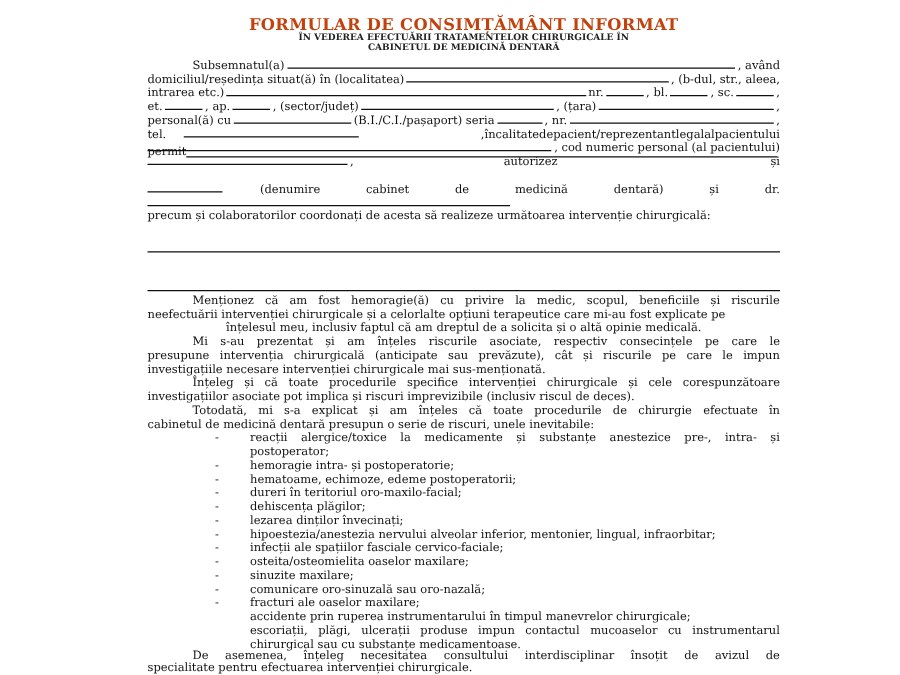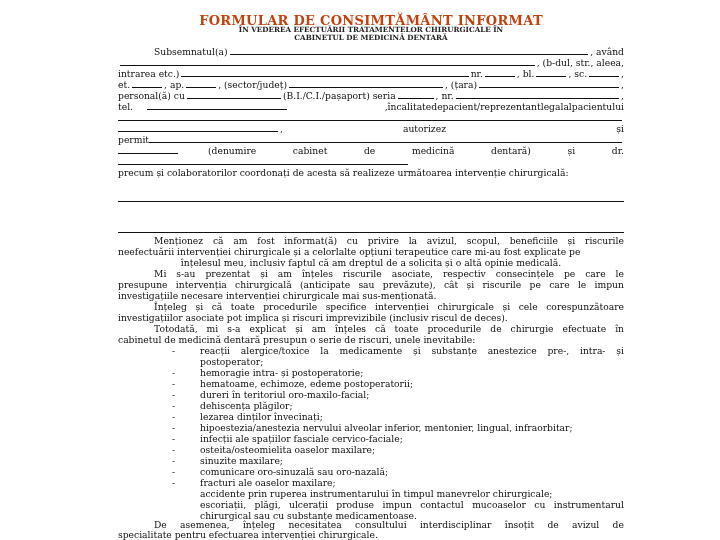--- a/index.html
+++ b/index.html
@@ -33,20 +33,21 @@
   <div class="subtitle sub1">ÎN VEDEREA EFECTUĂRII TRATAMENTELOR CHIRURGICALE ÎN</div>
   <div class="subtitle sub2">CABINETUL DE MEDICINĂ DENTARĂ</div>
 
   <div class="line" style="top:46px;">
     <span class="indent">Subsemnatul(a)</span>
     <span class="blank fill"></span>
     <span>, având</span>
   </div>
 
   <div class="line" style="top:57px;">
+    <span>domiciliul/reședința situat(ă) în (localitatea)</span>
     <span class="blank fill"></span>
     <span>, (b-dul, str., aleea,</span>
   </div>
 
   <div class="line" style="top:68px;">
     <span>intrarea etc.)</span>
     <span class="blank fill"></span>
     <span>nr.</span>
     <span class="blank" style="width:30px"></span>
     <span>, bl.</span>
@@ -87,32 +88,33 @@
       <span>de</span>
       <span>pacient/reprezentant</span>
       <span>legal</span>
       <span>al</span>
       <span>pacientului</span>
     </span>
   </div>
 
   <div class="line" style="top:112px;">
     <span class="blank fill" style="margin-left:0"></span>
+    <span>, cod numeric personal (al pacientului)</span>
   </div>
 
   <div class="line" style="top:123px;">
     <span class="blank" style="width:160px;margin-left:0"></span>
     <span>,</span>
     <span style="flex:1;display:flex;justify-content:space-between;padding-left:120px;text-align:right;">
       <span>autorizez</span>
       <span>și</span>
     </span>
   </div>
 
-  <div class="line" style="top:134px;">
+  <div class="line" style="top:116px;align-items:center;">
     <span>permit</span>
     <span class="blank fill" style="margin-left:0"></span>
   </div>
 
   <div class="line" style="top:145px;">
     <span class="blank" style="width:60px;margin-left:0"></span>
     <span style="flex:1;display:flex;justify-content:space-between;padding-left:28px;">
       <span>(denumire</span>
       <span>cabinet</span>
       <span>de</span>
@@ -132,25 +134,25 @@
   </div>
 
   <div class="rule" style="top:201px;"></div>
   <div class="rule" style="top:232px;"></div>
 
   <div class="line just indent" style="top:235px;width:470px;">
     <span>Menționez</span>
     <span>că</span>
     <span>am</span>
     <span>fost</span>
-    <span>informat(ă)</span>
+    <span>hemoragie(ă)</span>
     <span>cu</span>
     <span>privire</span>
     <span>la</span>
-    <span>avizul,</span>
+    <span>medic,</span>
     <span>scopul,</span>
     <span>beneficiile</span>
     <span>și</span>
     <span>riscurile</span>
   </div>
   <div class="line" style="top:246px;">
       <span>neefectuării intervenției chirurgicale și a celorlalte opțiuni terapeutice care mi-au fost explicate pe</span>
     </div>
   <div class="line" style="top:257px;justify-content:center;">
       <span>înțelesul meu, inclusiv faptul că am dreptul de a solicita și o altă opinie medicală.</span>

